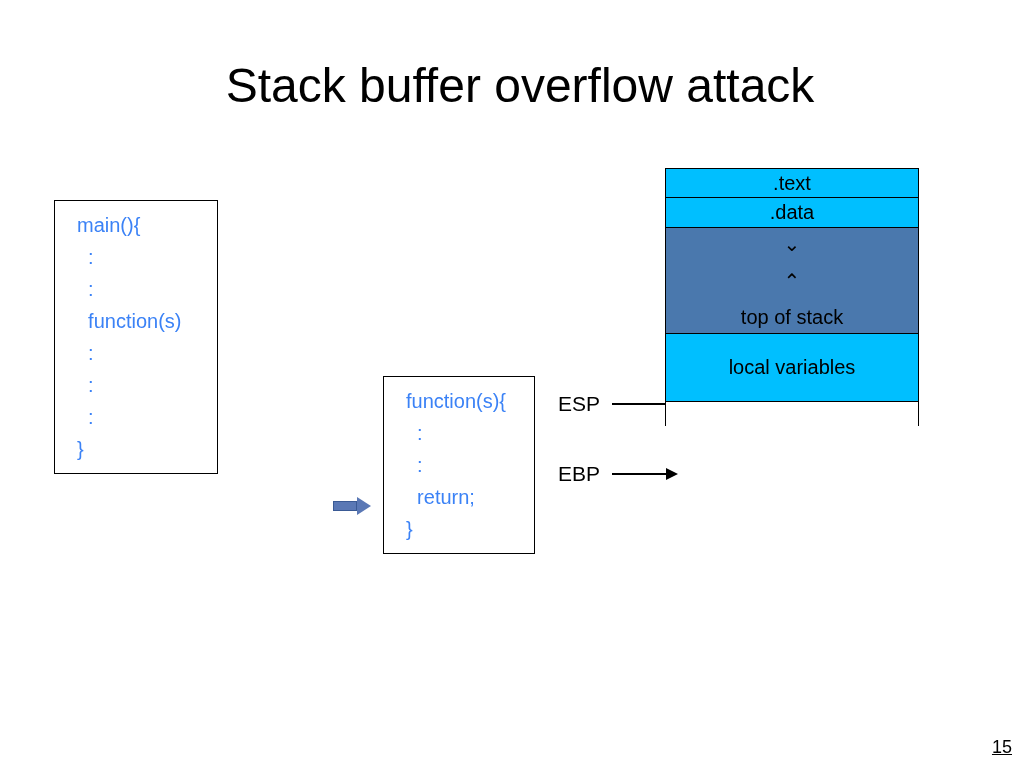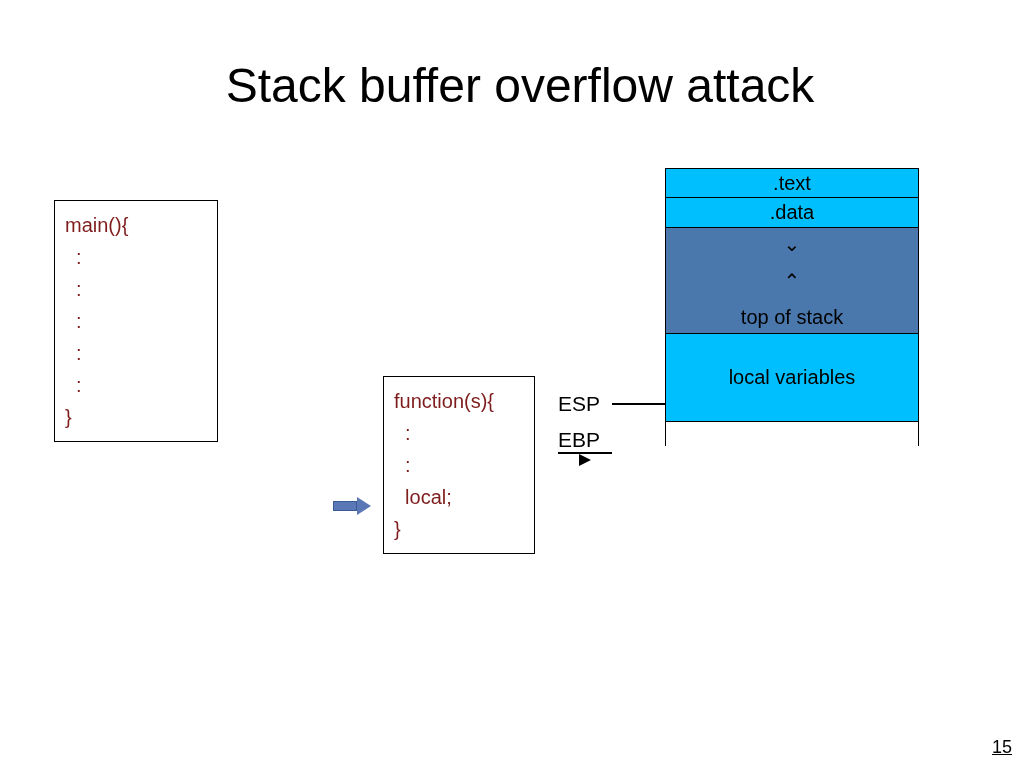--- a/index.html
+++ b/index.html
@@ -18,23 +18,23 @@
     width: 100%;
     text-align: center;
     font-size: 48px;
     font-weight: 400;
     color: #000;
   }
   .code-box {
     position: absolute;
     border: 1.5px solid #000;
     background: #fff;
-    padding: 8px 10px;
+    padding: 8px 22px;
     font-size: 20px;
-    color: #7f1d1d;
+    color: #3b82f6;
     line-height: 1.6;
   }
   .code-box .line { white-space: pre; }
   .main-box { left: 54px; top: 200px; width: 164px; }
   .func-box { left: 383px; top: 376px; width: 152px; }
 
   .arrow-indicator {
     position: absolute;
     left: 333px;
     top: 497px;
@@ -80,72 +80,73 @@
     border-top: none;
     height: 106px;
     flex-direction: column;
     justify-content: space-between;
     padding: 6px 0;
     font-size: 20px;
   }
   .seg.mid .grow-down { line-height: 1; }
   .seg.mid .grow-up { line-height: 1; }
   .seg.mid .top-stack { line-height: 1; }
-  .seg.locals { height: 88px; border-top: none; }
+  .seg.locals { height: 68px; border-top: none; }
   .seg.blank-gap { background: #fff; border-left: 1.5px solid #000; border-right: 1.5px solid #000; border-top:none; border-bottom:none; height: 20px; }
 
   .ptr-label {
     position: absolute;
     font-size: 21px;
     color: #000;
     display: flex;
     align-items: center;
   }
   .ptr-label .txt { margin-right: 12px; }
   .ptr-label .line {
     height: 2px; width: 54px; background: #000;
   }
   .ptr-label .head {
     width: 0; height: 0;
     border-top: 6px solid transparent;
     border-bottom: 6px solid transparent;
     border-left: 12px solid #000;
   }
   .esp { left: 558px; top: 392px; }
-  .ebp { left: 558px; top: 428px; flex-direction: column; }
+  .ebp { left: 558px; top: 462px; }
 
   .page-num {
     position: absolute;
     right: 12px;
     bottom: 10px;
     font-size: 18px;
     color: #000;
     text-decoration: underline;
   }
 </style>
 </head>
 <body>
 
 <h1 class="title">Stack buffer overflow attack</h1>
 
 <div class="code-box main-box">
   <div class="line">main(){</div>
   <div class="line">  :</div>
   <div class="line">  :</div>
+  <div class="line">  function(s)</div>
   <div class="line">  :</div>
   <div class="line">  :</div>
   <div class="line">  :</div>
   <div class="line">}</div>
 </div>
 
 <div class="code-box func-box">
   <div class="line">function(s){</div>
   <div class="line">  :</div>
   <div class="line">  :</div>
-  <div class="line">  local;</div>
+  <div class="line">  return;</div>
   <div class="line">}</div>
 </div>
 
 <div class="arrow-indicator">
   <div class="shaft"></div>
     <div class="head"></div>
 </div>
 
 <div class="ptr-label esp">
   <span class="txt">ESP</span>

